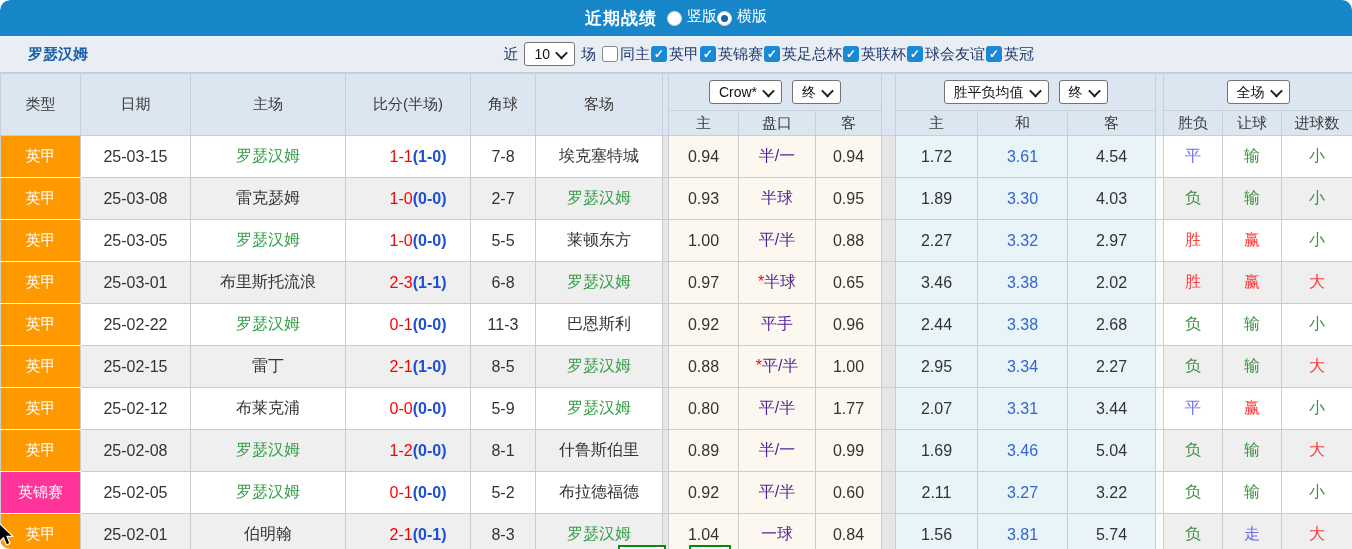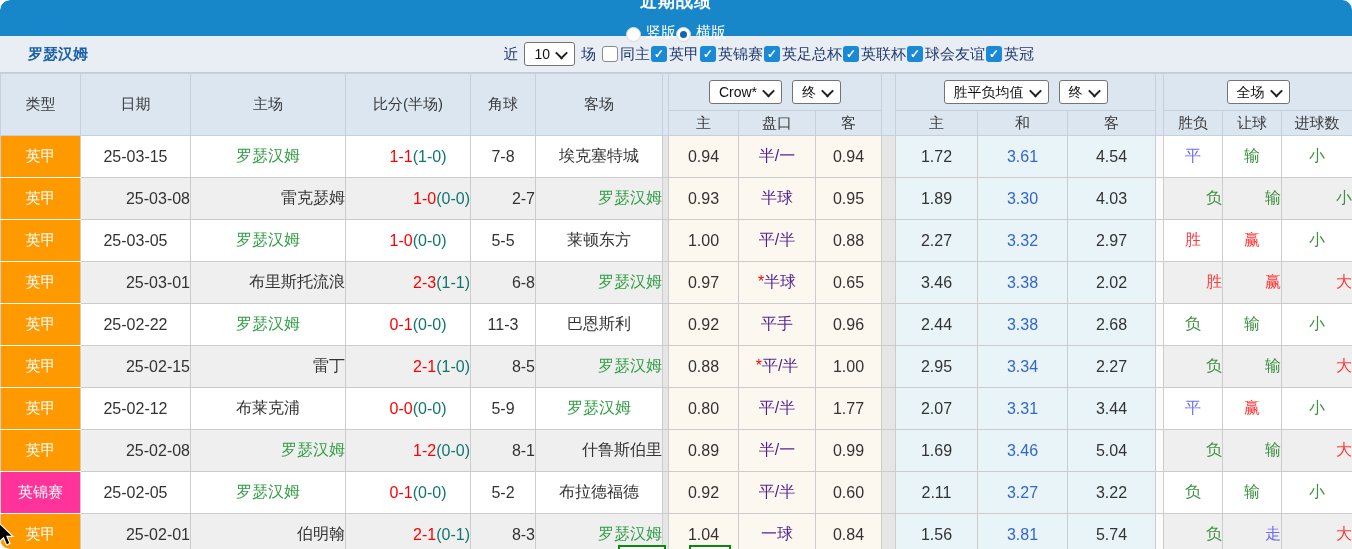--- a/index.html
+++ b/index.html
@@ -1,21 +1,21 @@
 <!DOCTYPE html>
 <html><head>
 <meta charset="utf-8">
 <style>
   html,body{margin:0;padding:0;background:#fff;}
   body{font-family:"Liberation Sans","DejaVu Sans",sans-serif;}
   .page{position:relative;width:1352px;height:549px;overflow:hidden;background:#fff;
         border-radius:10px 0 0 10px;}
   
   .titlebar{height:36px;background:#1787ca;display:flex;align-items:center;justify-content:center;
-            gap:10px;color:#fff;border-radius:10px 10px 0 0;flex-direction:column;}
+            gap:10px;color:#fff;border-radius:10px 10px 0 0;}
   .titlebar .title{font-size:17px;font-weight:bold;letter-spacing:1px;}
   .radio-item{display:inline-flex;align-items:flex-end;gap:5px;font-size:15px;cursor:default;}
   .radio{width:15px;height:15px;border-radius:50%;background:#fff;border:1px solid #d7d7d7;
          box-sizing:border-box;position:relative;display:inline-block;}
   .radio.sel::after{content:"";position:absolute;left:3px;top:3px;width:7px;height:7px;
          border-radius:50%;background:#1166ad;}
   
   .filterbar{height:37px;background:#e9eef5;border-bottom:1px solid #c4ccd6;
              display:flex;align-items:center;justify-content:space-between;padding:0 0 0 28px;box-sizing:border-box;}
   .team-name{color:#1a5fa8;font-weight:bold;font-size:15px;}
@@ -30,31 +30,31 @@
   .cb.off{background:#fff;border:1px solid #8a8a8a;}
   .cb-item{display:inline-flex;align-items:center;gap:2px;}
   
   table{border-collapse:collapse;table-layout:fixed;width:1352px;font-size:15px;}
   th,td{padding:0;text-align:center;overflow:hidden;white-space:nowrap;}
   thead th{background:#dce6f1;border:1px solid #c7cfda;font-weight:normal;color:#3a3a3a;}
   thead tr.h1 th{height:36px;}
   thead tr.h2 th{height:24px;font-size:15px;}
   .hd-selects{display:flex;justify-content:center;gap:10px;}
   tbody td{height:41px;border:1px solid #ccc;color:#333;font-size:16px;}
-  tbody tr.even .alt{background:#efefef;text-align:right;}
+  tbody tr.even .alt{background:#efefef;}
   tbody tr.odd  .alt{background:#ffffff;}
   td.type-cell{background:#ff9900;color:#fff;font-size:15px;border-color:#fff #ccc;}
   td.type-cell.pink{background:#ff3399;}
   td.cream{background:#fdf8ef;}
   td.lblue{background:#e9f4f9;}
   td.sep{background:#e6e6e6;}
   td.sep.lite{background:#fbfbfb;}
   .focus-team{color:#2f9e44;}
   .ft{color:#ff0000;margin-left:20px;}
-  .ht{color:#0f766e;}
+  .ht{color:#1d4ed8;font-weight:bold;}
   .line-txt{color:#4c1d95;}
   .star{color:#ff0000;}
   .odds-mid{color:#3366cc;}
   .r-red{color:#ff3b3b;}
   .r-green{color:#3d9140;}
   .r-blue{color:#6c6cf0;}
   
   .partial-box{position:absolute;height:14px;background:#fff;border:2px solid #0a8a0a;box-sizing:border-box;}
   .cursor{position:absolute;left:-3px;top:523px;}
 </style>

